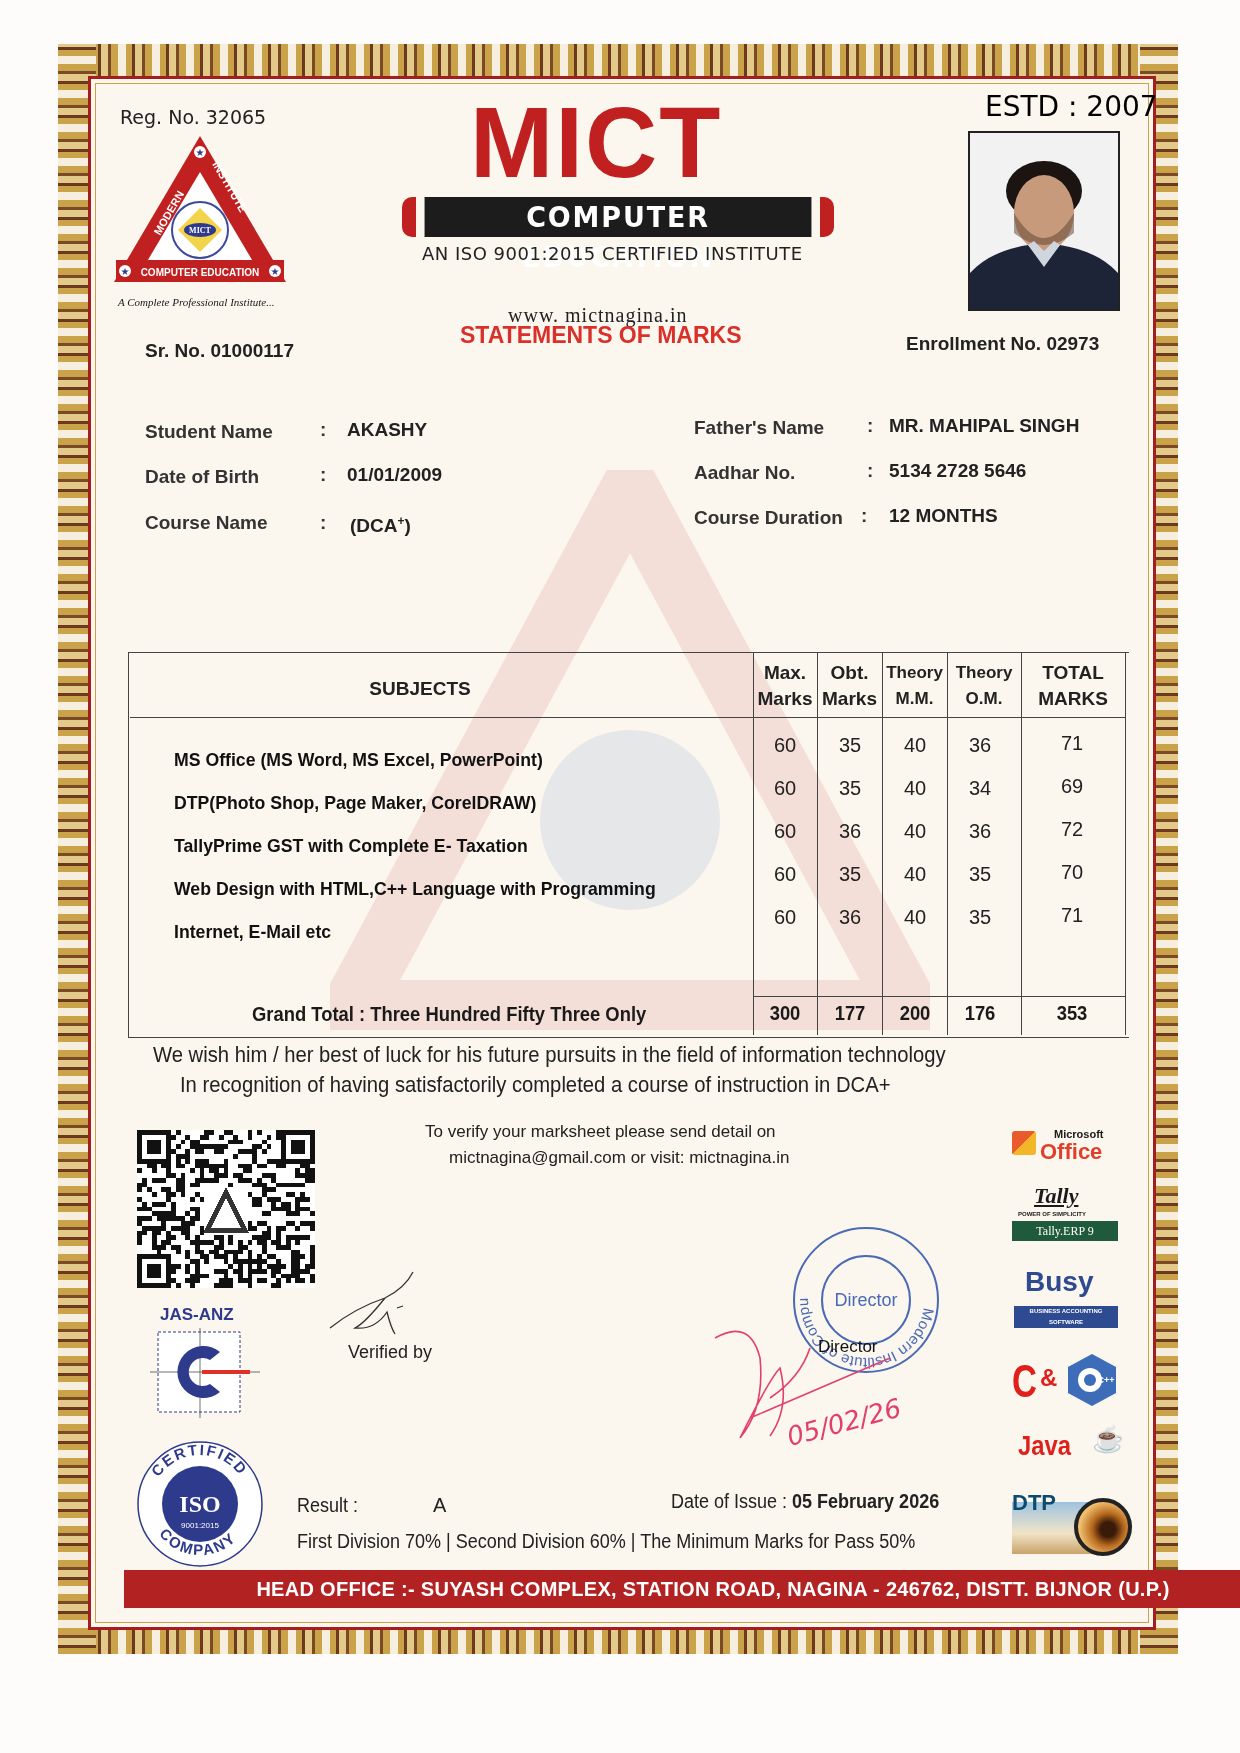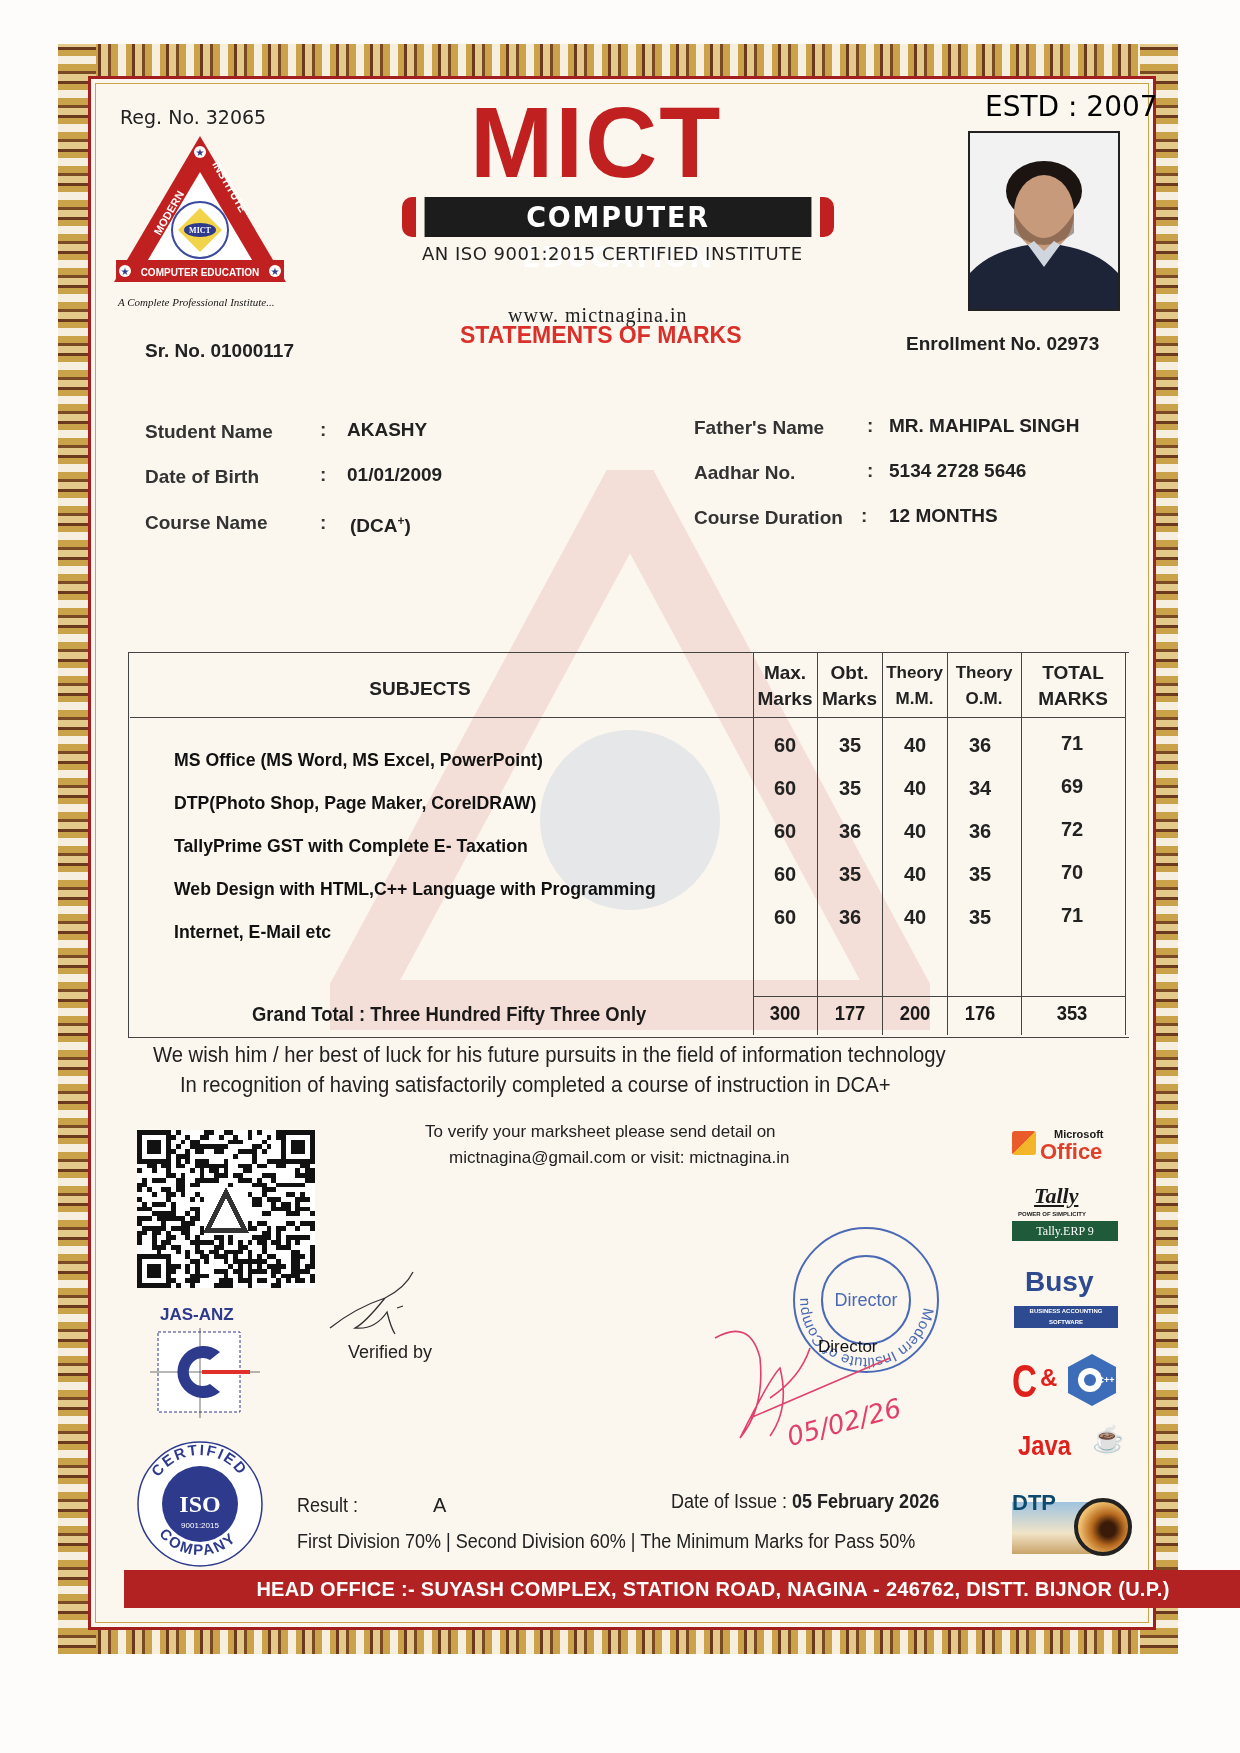--- a/index.html
+++ b/index.html
@@ -29,21 +29,21 @@
   #title{left:460px;top:322px;font-size:23px;font-weight:bold;color:#d9302a;}
   #srno{left:145px;top:340px;font-size:19px;font-weight:bold;color:#222;}
   #enroll{left:906px;top:333px;font-size:19px;font-weight:bold;color:#222;}
   .lbl{font-size:19px;font-weight:bold;color:#333;}
   .val{font-size:19px;font-weight:bold;color:#222;}
   
   #marks{left:128px;top:652px;width:1000px;height:384px;border:1.5px solid #444;border-right:none;}
   .vline{position:absolute;top:652px;width:0;border-left:1.5px solid #444;}
   .hline{position:absolute;height:0;border-top:1.5px solid #444;}
   .th{position:absolute;font-size:19px;font-weight:bold;color:#222;text-align:center;line-height:26px;}
-  .td{position:absolute;font-size:20px;font-weight:bold;color:#222;text-align:center;width:60px;}
+  .td{position:absolute;font-size:20px;font-weight:normal;color:#222;text-align:center;width:60px;}
   .subj{position:absolute;left:174px;font-size:19px;font-weight:bold;color:#111;transform:scaleX(.93);transform-origin:left;}
   #grand{left:252px;top:1003px;font-size:20px;font-weight:bold;transform:scaleX(.92);transform-origin:left;}
   .gt{position:absolute;top:1002px;font-size:20px;font-weight:bold;width:60px;text-align:center;transform:scaleX(.92);}
   #wish1{left:153px;top:1042px;font-size:22px;color:#222;transform:scaleX(.92);transform-origin:left;}
   #wish2{left:180px;top:1072px;font-size:22px;color:#222;transform:scaleX(.92);transform-origin:left;}
   #qr{left:137px;top:1130px;width:178px;height:158px;}
   #verify1{left:425px;top:1122px;font-size:17px;color:#222;}
   #verify2{left:425px;top:1148px;font-size:17px;color:#222;margin-left:24px;}
   #jas{left:160px;top:1305px;font-size:17px;font-weight:bold;color:#2e3a8c;}
   #jas-logo{left:150px;top:1328px;width:110px;height:90px;}

